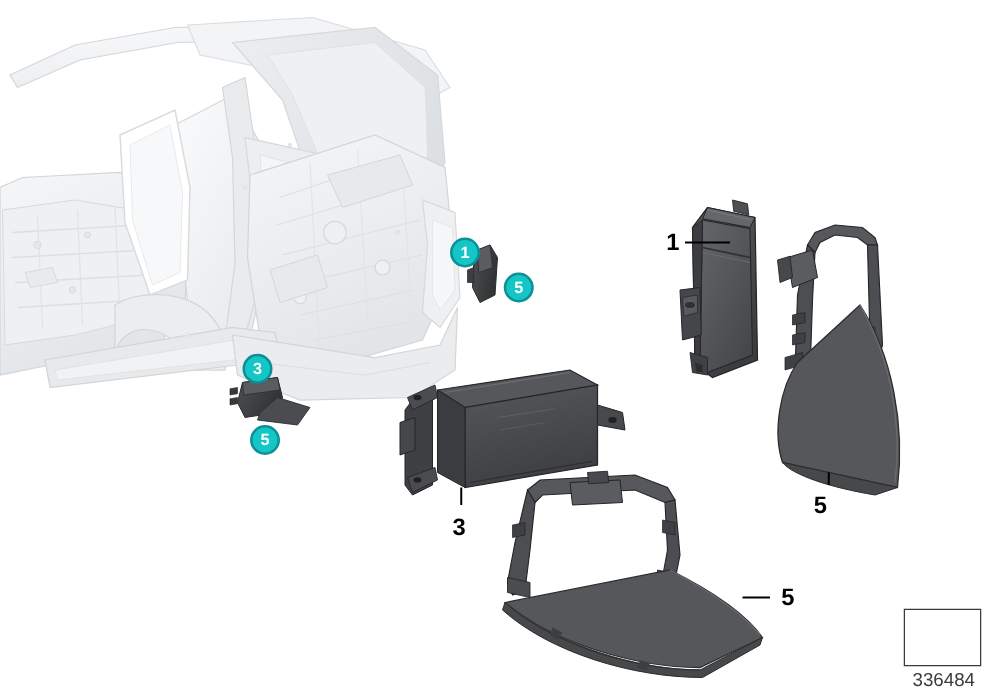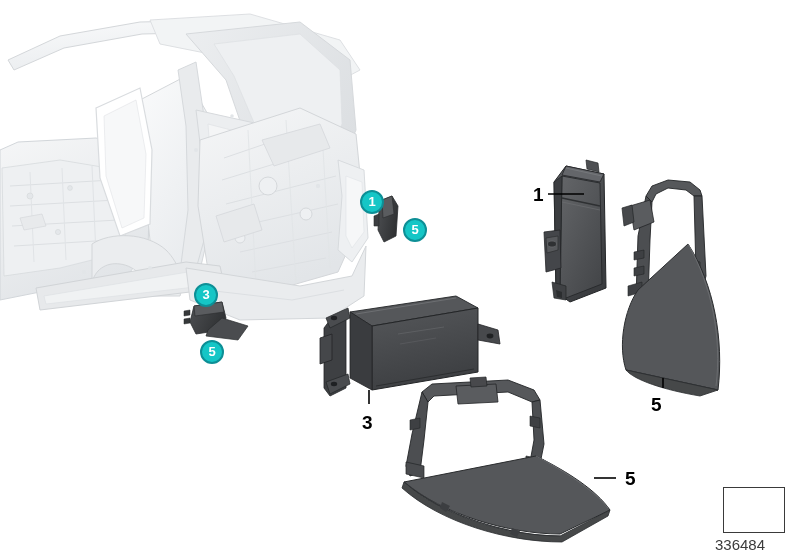--- a/index.html
+++ b/index.html
@@ -57,20 +57,21 @@
     height: 46px;
     border: 1px solid #3a3a3a;
     background: #ffffff;
     box-sizing: border-box;
   }
   #idnum {
     position: absolute;
     left: 715px;
     top: 536px;
     width: 80px;
+    text-align: center;
     color: #3b3b3b;
     font-size: 15px;
     font-family: "Liberation Sans", sans-serif;
   }
 </style>
 </head>
 <body>
 
 <div id="stage">
 

